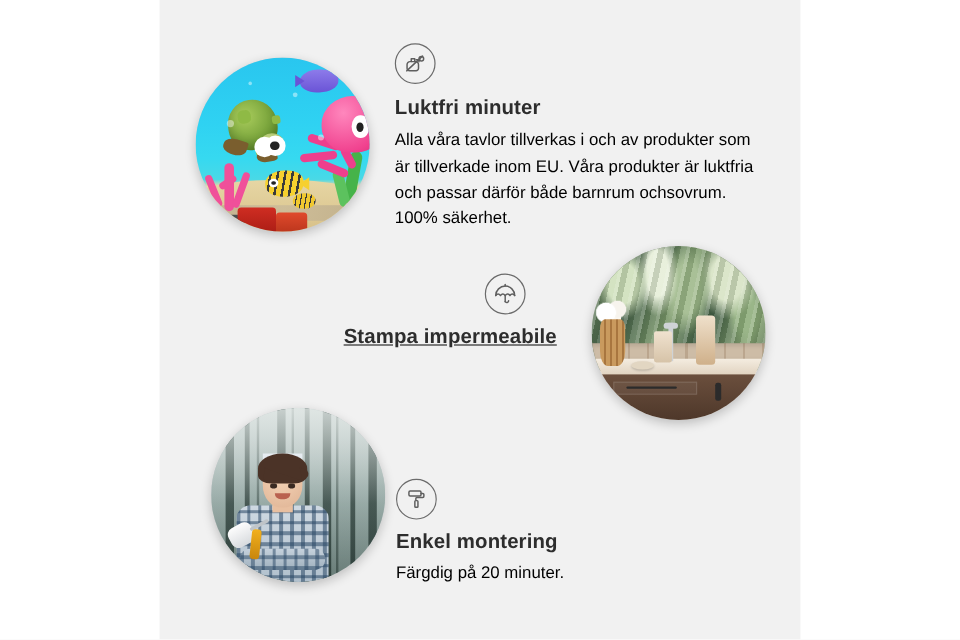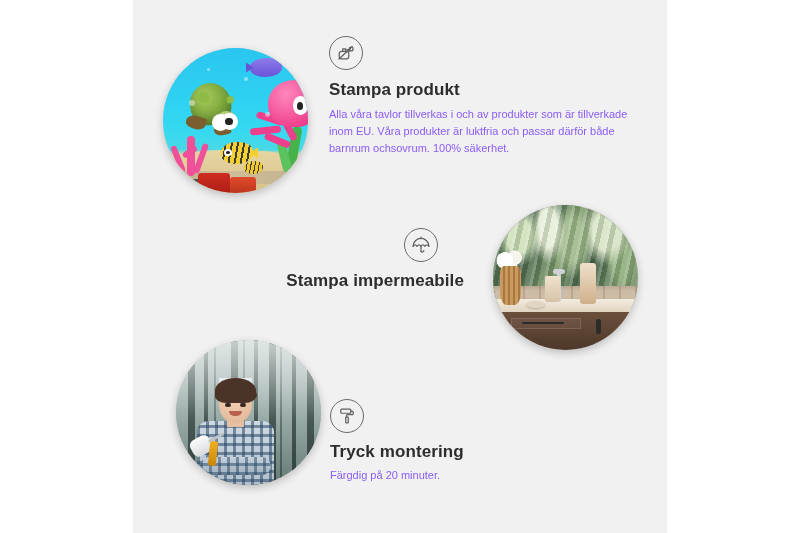--- a/index.html
+++ b/index.html
@@ -181,32 +181,32 @@
     display:flex;align-items:center;justify-content:center;
     box-sizing:border-box;
   }
   .ficon svg{display:block;}
 
   .ftitle{
     font-size:17px;font-weight:700;color:#2d2d2d;
     letter-spacing:.1px;margin:0;line-height:1.25;
   }
   .fdesc{
-    font-size:11px;color:#8b5cf6;line-height:1.55;margin:0;
+    font-size:14px;color:#000000;line-height:1.55;margin:0;
   }
 
   
   #feature-1{left:329px;top:36px;width:300px;}
   #feature-1 .ficon{margin-bottom:9px;}
   #feature-1 .ftitle{margin-bottom:6px;}
 
   
   #feature-2{left:196px;top:228px;width:280px;text-align:center;}
   #feature-2 .ficon{margin:0 0 8px auto;margin-right:38px;}
-  #feature-2 .ftitle{margin-bottom:5px;text-align:right;padding-right:12px;}
+  #feature-2 .ftitle{margin-bottom:5px;text-align:right;padding-right:12px;text-decoration:underline;}
   #feature-2 .fdesc{text-align:center;}
 
   
   #feature-3{left:330px;top:399px;width:260px;}
   #feature-3 .ficon{margin-bottom:8px;}
   #feature-3 .ftitle{margin-bottom:5px;}
 </style>
 </head>
 <body>
 
@@ -265,21 +265,21 @@
     <div class="ficon">
       <svg width="22" height="22" viewBox="0 0 24 24" fill="none" stroke="#5f5f5f" stroke-width="1.35" stroke-linecap="round" stroke-linejoin="round">
         <path d="M7.2 10.2h5.2a2.6 2.6 0 0 1 2.6 2.6v3.4a2.2 2.2 0 0 1-2.2 2.2H6.8a2.2 2.2 0 0 1-2.2-2.2v-3.4a2.6 2.6 0 0 1 2.6-2.6z"></path>
         <path d="M8.4 10.2V7.6h3.2v2.6"></path>
         <path d="M12.8 8.4h2.6v2"></path>
         <circle cx="17.6" cy="7.6" r="2.1"></circle>
         <path d="M15.4 8.4h.9"></path>
         <line x1="4.3" y1="18.6" x2="18.6" y2="5.2"></line>
       </svg>
     </div>
-    <h3 class="ftitle">Stampa produkt</h3>
+    <h3 class="ftitle">Luktfri minuter</h3>
     <p class="fdesc">Alla våra tavlor tillverkas i och av produkter som är tillverkade inom EU. Våra produkter är luktfria och passar därför både barnrum ochsovrum. 100% säkerhet.</p>
   </div>
 
   <div class="feature" id="feature-2">
     <div class="ficon">
       <svg width="22" height="22" viewBox="0 0 24 24" fill="none" stroke="#5f5f5f" stroke-width="1.35" stroke-linecap="round" stroke-linejoin="round">
         <path d="M3.4 13.4a8.6 8.6 0 0 1 17.2 0"></path>
         <path d="M3.4 13.4c1.4-1.9 2.9-1.9 4.3 0 1.4-1.9 2.9-1.9 4.3 0 1.4-1.9 2.9-1.9 4.3 0 1.4-1.9 2.9-1.9 4.3 0"></path>
         <line x1="12" y1="13.4" x2="12" y2="19"></line>
         <path d="M12 19a1.7 1.7 0 0 0 3.1-.9"></path>
@@ -340,17 +340,17 @@
   </div>
 
   <div class="feature" id="feature-3">
     <div class="ficon">
       <svg width="22" height="22" viewBox="0 0 24 24" fill="none" stroke="#5f5f5f" stroke-width="1.35" stroke-linecap="round" stroke-linejoin="round">
         <rect x="5.2" y="4.6" width="11" height="4.4" rx="1.1"></rect>
         <path d="M16.2 6.8h1.6a1 1 0 0 1 1 1v1.6a1 1 0 0 1-1 1h-5.3a1 1 0 0 0-1 1v1.1"></path>
         <rect x="10.6" y="13.3" width="2.8" height="6.1" rx="0.7"></rect>
       </svg>
     </div>
-    <h3 class="ftitle">Tryck montering</h3>
+    <h3 class="ftitle">Enkel montering</h3>
     <p class="fdesc">Färgdig på 20 minuter.</p>
   </div>
 
 </div>
 
 </body></html>

